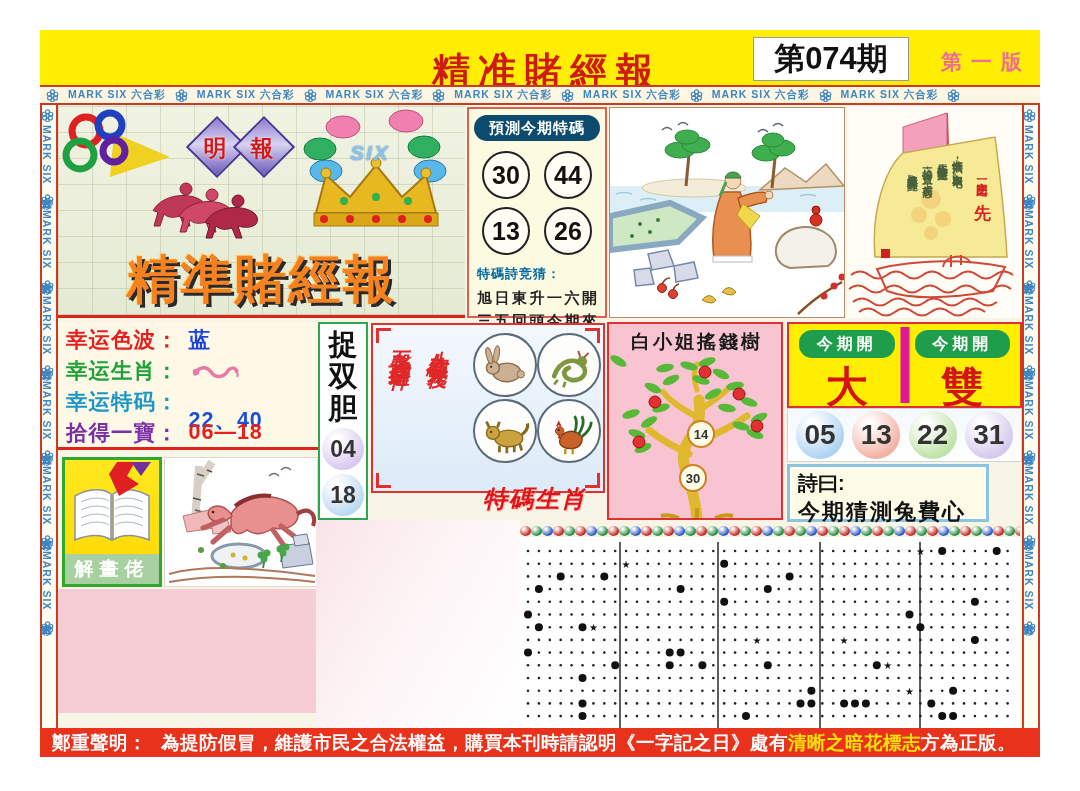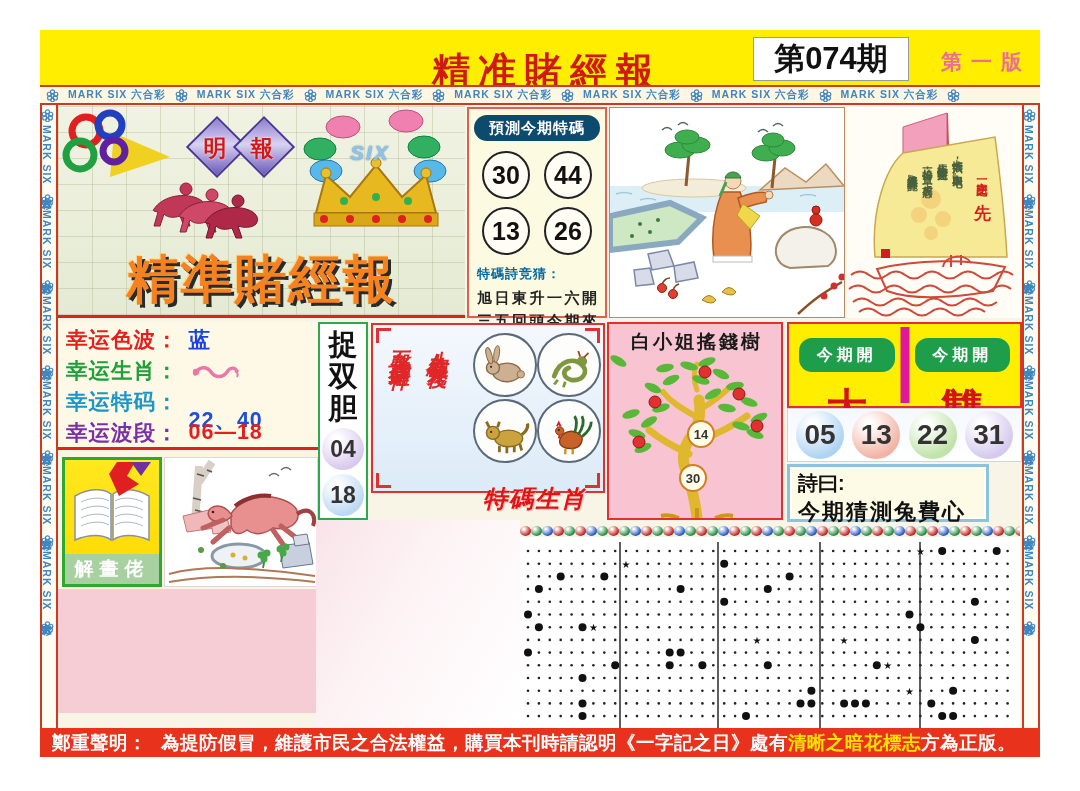--- a/index.html
+++ b/index.html
@@ -116,21 +116,21 @@
   #tree-title{position:absolute;left:0;top:5px;width:176px;text-align:center;color:#1a1a1a;
       font-weight:bold;font-size:19px;letter-spacing:3px;font-family:"Liberation Serif",serif;white-space:nowrap;}
   .trunknum{position:absolute;width:24px;height:24px;border-radius:50%;background:#fffce8;
       border:2px solid #cf8020;display:flex;align-items:center;justify-content:center;
       font-weight:bold;font-size:13px;color:#333;}
   
   #draw{left:729px;top:217px;width:235px;height:86px;background:#ffee00;
       border:2px solid #e03030;box-sizing:border-box;}
   #draw .half{position:absolute;top:0;width:50%;height:100%;}
   #draw .half.r{left:50%;}
-  #draw .pill{margin:14px 10px;background:#1e9e4a;border-radius:13px;height:34px;
+  #draw .pill{margin:6px 10px;background:#1e9e4a;border-radius:13px;height:28px;
       display:flex;align-items:center;justify-content:center;color:#fff;font-weight:bold;
       font-size:16px;letter-spacing:4px;white-space:nowrap;}
   #draw .dval{text-align:center;font-family:"Liberation Serif",serif;font-weight:bold;
       font-size:42px;color:#d41414;line-height:46px;}
   #draw-divider{position:absolute;left:50%;top:3px;bottom:3px;width:9px;background:#e0189a;
       transform:translateX(-50%);}
   #drawballs{left:729px;top:303px;width:235px;height:54px;background:linear-gradient(#f4f8fd,#ffffff);
       border:1px solid #ccd4dc;box-sizing:border-box;display:flex;align-items:center;
       justify-content:space-around;padding:0 4px;}
   .ball{width:48px;height:48px;border-radius:50%;display:flex;align-items:center;
@@ -594,21 +594,21 @@
           <path d="M6,16 C10,8 18,8 22,14 C26,20 34,20 38,14 C41,9 46,9 48,13" fill="none" stroke="#e878a8" stroke-width="3.4" stroke-linecap="round"></path>
           <circle cx="7" cy="14" r="3.2" fill="#e878a8"></circle>
           <path d="M46,13 q4,2 2,6" stroke="#e878a8" stroke-width="2" fill="none"></path>
         </svg>
       </div>
       <div class="lrow">
         <span class="c-cyan">幸运特码：</span>
         <span class="lval v-blue2">22、40</span>
       </div>
       <div class="lrow">
-        <span class="c-purple">幸运波段：</span>
+        <span class="c-purple">拾得一寶：</span>
         <span class="lval v-red">06—18</span>
       </div>
     </div>
 
     <div id="dan" class="abs">
       <div style="padding-top:4px;">
         <div class="dchar">捉</div>
         <div class="dchar">双</div>
         <div class="dchar">胆</div>
       </div>

